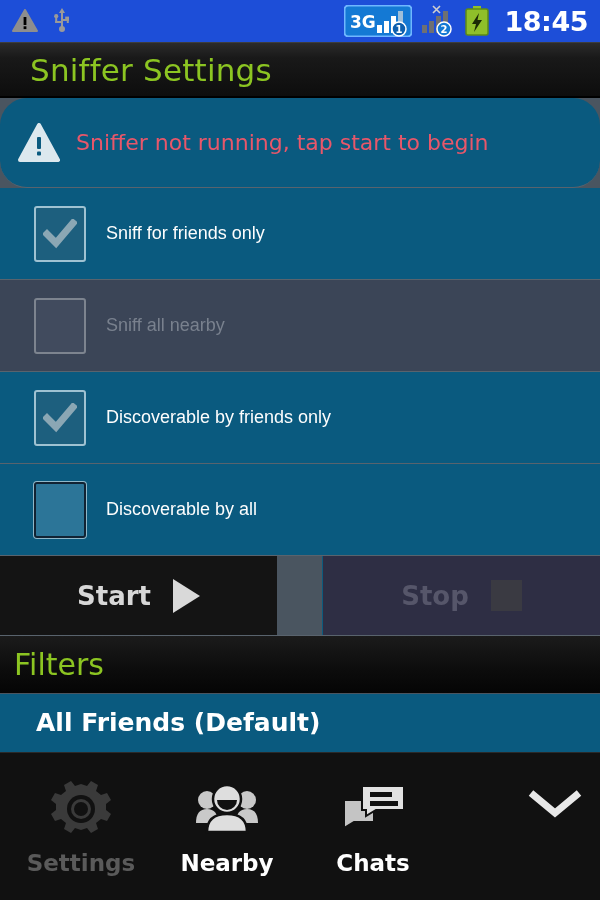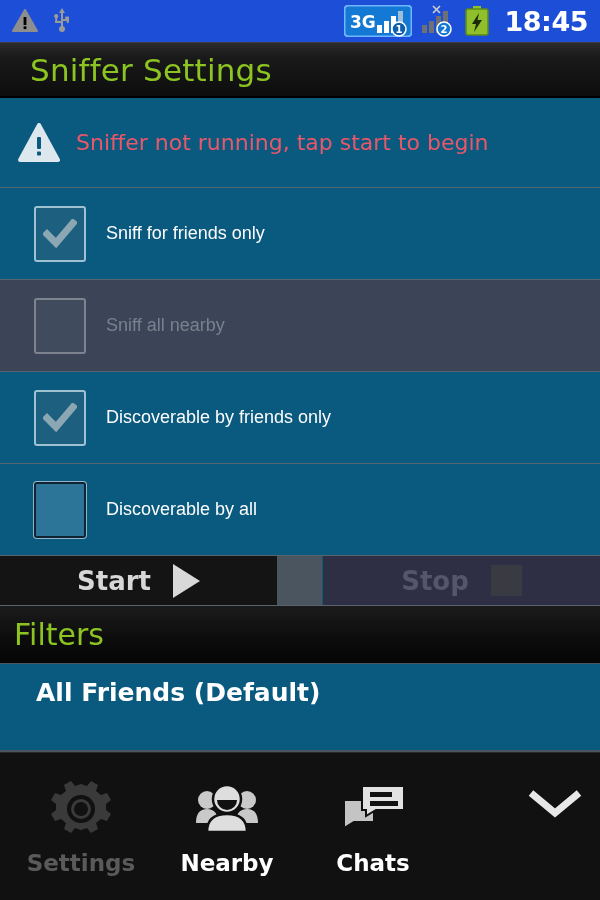--- a/index.html
+++ b/index.html
@@ -57,21 +57,21 @@
   
   .list { background:#4a5560; }
   .row {
     position:relative;
     background:#0a5a7f;
     border-bottom:1px solid #59636d;
     display:flex; align-items:center;
     padding-left:34px;
   }
   .row.disabled { background:#3b4557; }
-  .row-warning { height:90px; padding-left:18px; gap:16px; }
+  .row-warning { height:90px; padding-left:18px; gap:16px;border-radius:27px; }
   .row-check { height:92px; }
 
   .warn-tri { width:42px; height:40px; flex:0 0 auto; }
   .warn-text {
     color:#e8576a;
     font-size:22px;
     font-family:"DejaVu Sans", sans-serif;
   }
 
   .cbox {
@@ -100,21 +100,21 @@
     margin-left:20px;
     color:#fdfdfd;
     font-size:18px;
     font-family:Liberation Sans, sans-serif;
   }
   .row.disabled .row-label { color:#79818e; }
 
   
   .btnbar {
     display:flex;
-    height:50px;
+    height:80px;
     border-bottom:1px solid #59636d;
   }
   .btn {
     flex:1;
     display:flex; align-items:center; justify-content:center;
     gap:22px;
   }
   .btn-start { background:#141414; }
   .btn-stop  { background:#2e2e44; border-left:1px solid #0c5b7e;margin-left:45px; }
   .btn-label {

